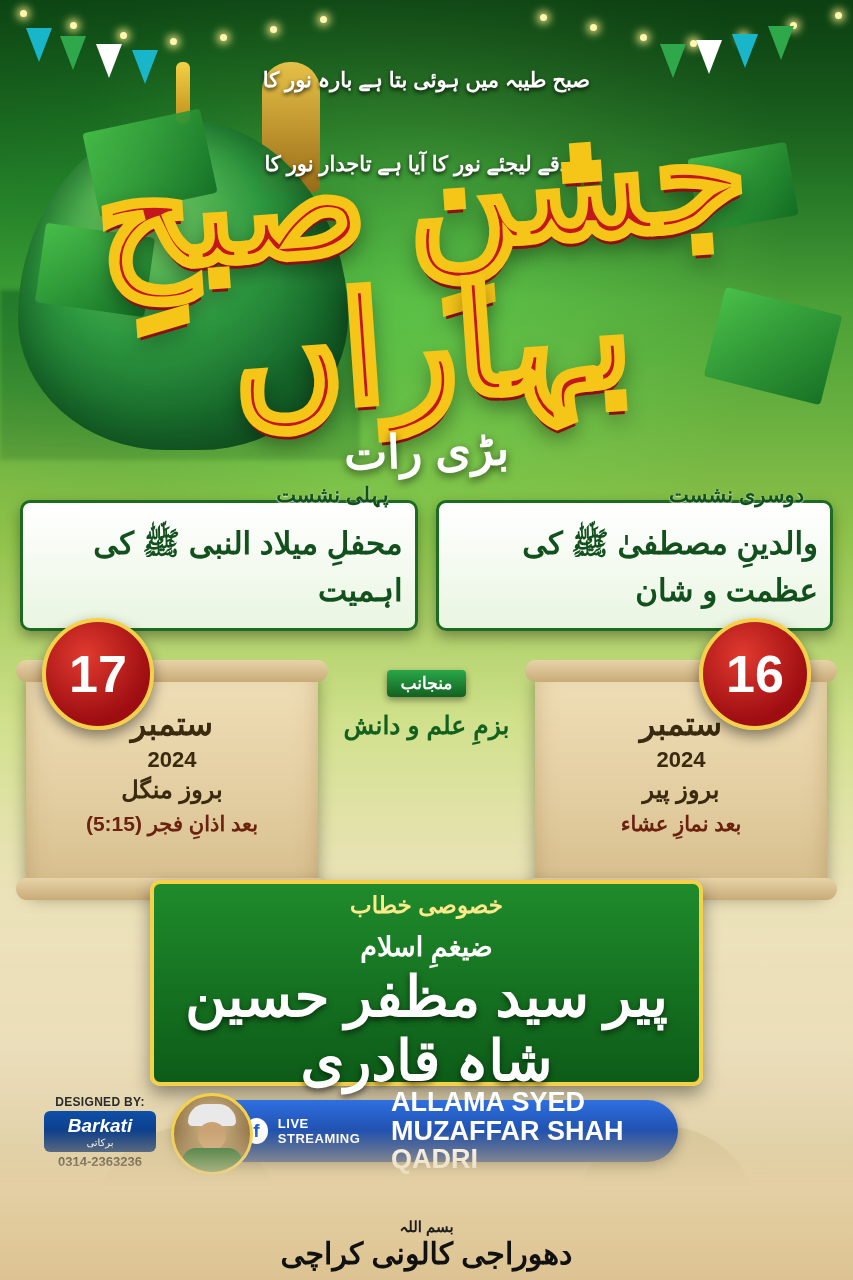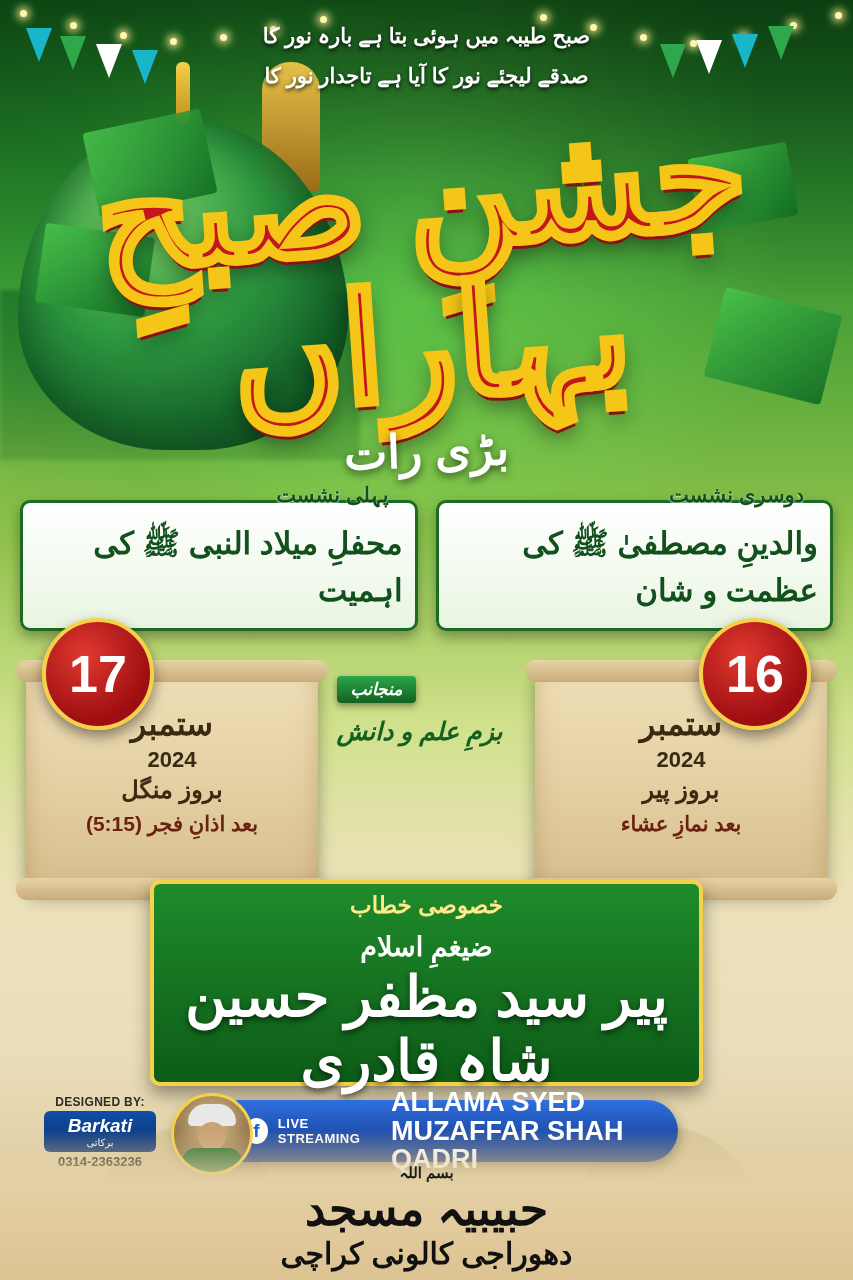--- a/index.html
+++ b/index.html
@@ -63,21 +63,21 @@
     position:absolute;background:linear-gradient(135deg,#49c24a,#0f6b22);
     opacity:.9;border-radius:4px;
   }
 
   
   .couplet{
     position:absolute;top:16px;left:0;right:0;text-align:center;
     color:#ffffff;text-shadow:0 2px 4px rgba(0,0,0,.8);
     font-size:21px;line-height:1.9;direction:rtl;font-weight:bold;
   }
-  .couplet div{letter-spacing:.5px;}
+  .couplet div{letter-spacing:.5px;margin-top:44px;}
 
   
   .title-wrap{position:absolute;top:120px;left:0;right:0;text-align:center;}
   .title-main{
     direction:rtl;font-size:150px;font-weight:bold;line-height:1;
     color:#c4161c;
     -webkit-text-stroke:6px #f5c518;
     text-shadow:
       0 0 2px #f5c518,
       0 6px 0 #8d0f12,
@@ -127,22 +127,22 @@
     border:4px solid #f5d14a;color:#fff;font-size:52px;font-weight:bold;
     display:flex;align-items:center;justify-content:center;
     box-shadow:0 6px 14px rgba(0,0,0,.45);
   }
   .badge-right{right:28px;}
   .badge-left{left:28px;}
   .scroll-month{font-size:32px;font-weight:bold;color:#3a2a10;line-height:1.4;}
   .scroll-year{font-size:22px;font-weight:bold;color:#3a2a10;}
   .scroll-time{font-size:21px;font-weight:bold;color:#6b2310;margin-top:6px;}
   .mid-banner{
-    position:absolute;left:50%;top:46px;transform:translateX(-50%);
-    width:180px;text-align:left;direction:rtl;font-style:italic;
+    position:absolute;left:50%;top:40px;transform:translateX(-50%);
+    width:180px;text-align:center;direction:rtl;
   }
   .mid-tag{
     display:inline-block;background:linear-gradient(180deg,#2aa74a,#13611f);
     color:#fff;font-size:17px;font-weight:bold;padding:3px 14px;border-radius:4px;
     box-shadow:0 3px 7px rgba(0,0,0,.4);
   }
   .mid-text{margin-top:10px;font-size:25px;font-weight:bold;color:#13611f;line-height:1.5;}
 
   
   .speaker{
@@ -312,17 +312,16 @@
     <div class="live-name">
       <div>ALLAMA SYED</div>
       <div>MUZAFFAR SHAH QADRI</div>
     </div>
   </div>
 
   <div class="bg-sand"></div>
 
   <div class="footer">
     <div class="footer-crest">بسم اللہ</div>
-    <div class="footer-name">حبیبیہ مسجد</div>
     <div class="footer-addr">دھوراجی کالونی کراچی</div>
   </div>
 
 </div>
 
 </body></html>

